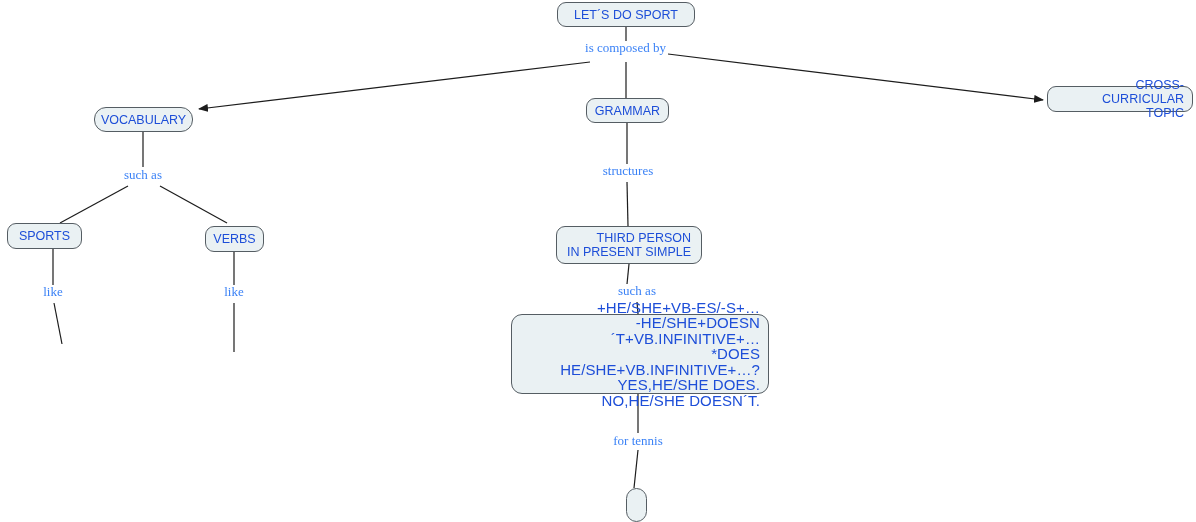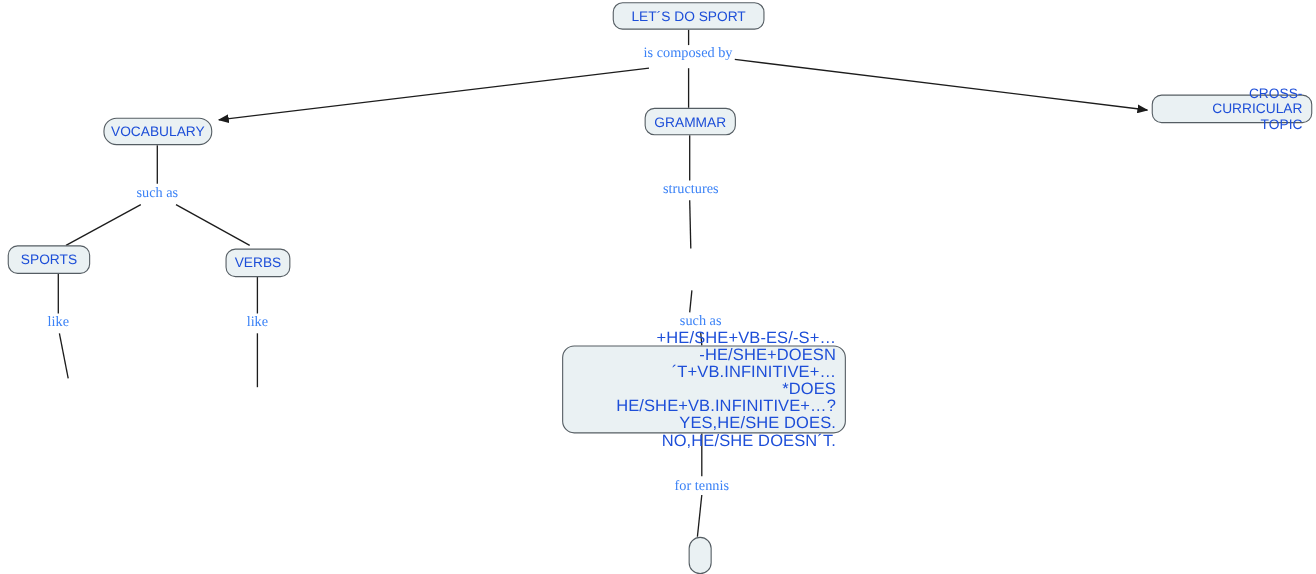--- a/index.html
+++ b/index.html
@@ -126,20 +126,22 @@
 
   <div class="node" style="left:586px; top:98px; width:83px; height:25px;">GRAMMAR</div>
 
   <div class="node" style="left:1047px; top:86px; width:146px; height:26px;">CROSS-CURRICULAR
 TOPIC</div>
 
   <div class="node" style="left:7px; top:223px; width:75px; height:26px;">SPORTS</div>
 
   <div class="node" style="left:205px; top:226px; width:59px; height:26px;">VERBS</div>
 
+  <div class="node" style="left:556px; top:226px; width:146px; height:38px;">THIRD PERSON
+IN PRESENT SIMPLE</div>
 
   <div class="node structures-box" style="left:511px; top:314px; width:258px; height:80px;">+HE/SHE+VB-ES/-S+…
 -HE/SHE+DOESN´T+VB.INFINITIVE+…
 *DOES HE/SHE+VB.INFINITIVE+…?
 YES,HE/SHE DOES.
 NO,HE/SHE DOESN´T.</div>
 
   <div class="node empty-node" style="left:626px; top:488px; width:21px; height:34px;"></div>
 
   <div class="link-label" style="left:573px; top:41px; width:105px;">is composed by</div>

